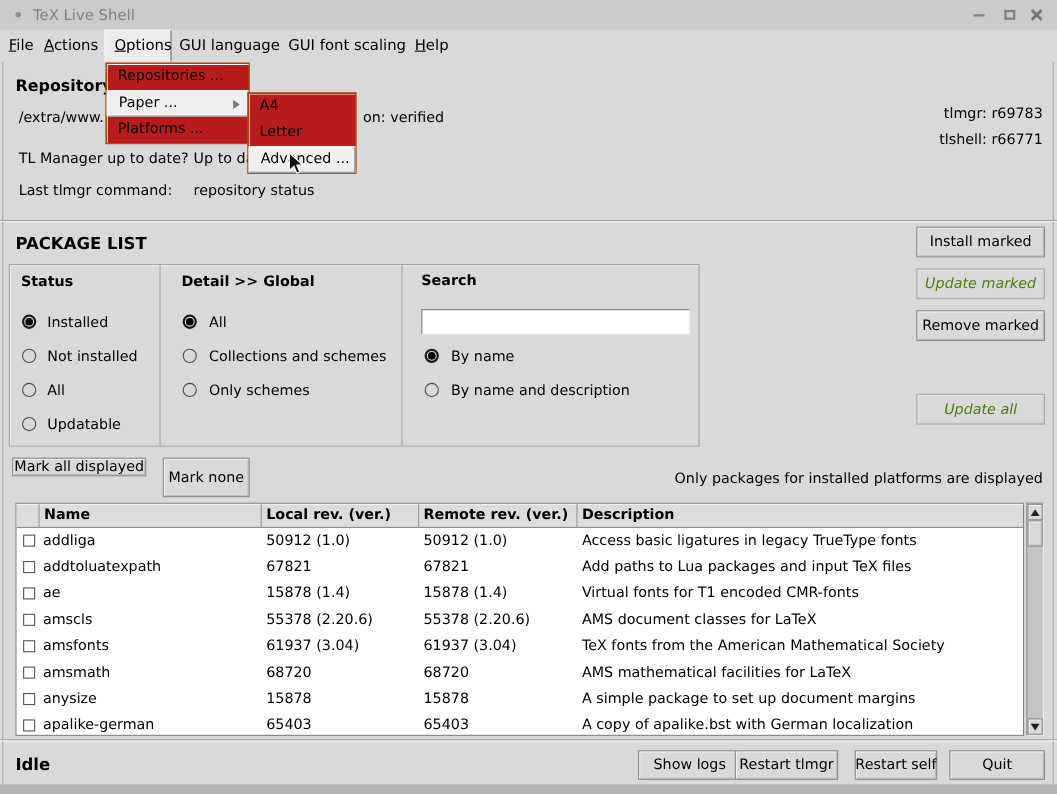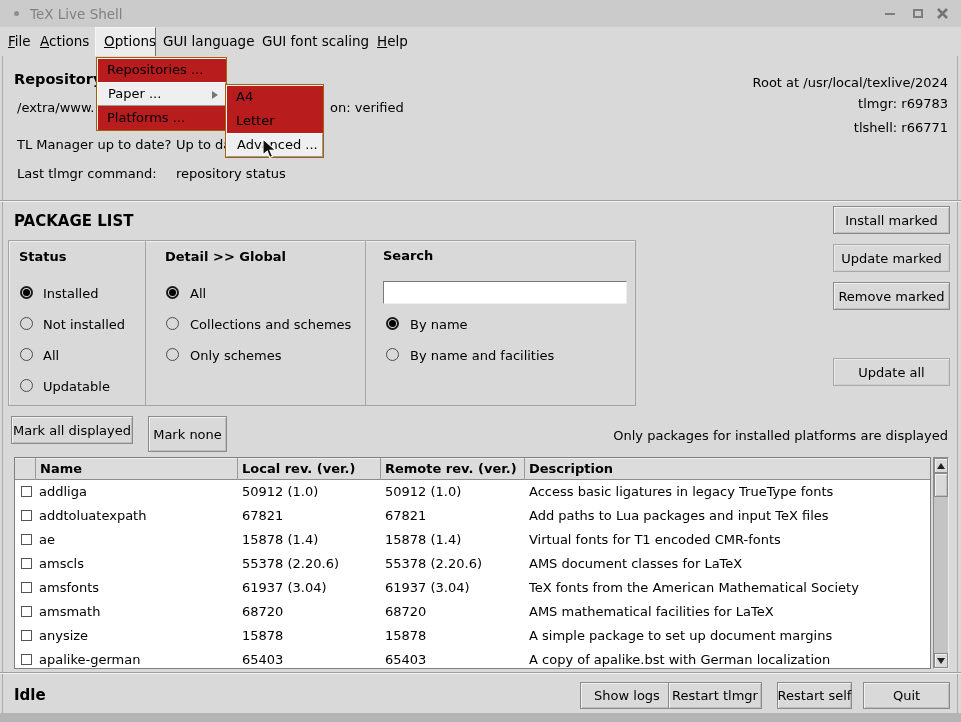--- a/index.html
+++ b/index.html
@@ -41,21 +41,21 @@
   .radio.on::after { content:""; position:absolute; left:50%; top:50%; width:7px; height:7px; margin:-3.5px 0 0 -3.5px;
                      background:#000; border-radius:50%; }
   .rlabel { position:absolute; white-space:nowrap; }
   .searchfield { position:absolute; left:383px; top:281px; width:244px; height:23px; background:#fff;
                  border:1px solid; border-color:#7a7a7a #eee #eee #7a7a7a; font:13px "DejaVu Sans",sans-serif; padding:0 4px; outline:none; }
 
   
   .btn { position:absolute; display:flex; align-items:center; justify-content:center; background:#d9d9d9;
          border:1px solid #8a8a8a; box-shadow:inset 1px 1px 0 #f2f2f2, inset -1px -1px 0 #bdbdbd;
          font-size:13px; color:#000; cursor:default; white-space:nowrap; }
-  .btn.disabled { color:#000000; border-color:#a9a9a9; box-shadow:inset 1px 1px 0 #e9e9e9, inset -1px -1px 0 #cecece; }
+  .btn.disabled { color:#4d7c0f; border-color:#a9a9a9; box-shadow:inset 1px 1px 0 #e9e9e9, inset -1px -1px 0 #cecece;font-style:italic; }
   .sidebtn { left:833px; width:117px; height:28px; }
 
   
   .ptable { position:absolute; left:14px; top:457px; width:917px; height:212px; background:#fff;
             border:1px solid #7f7f7f; overflow:hidden; }
   .thead { position:absolute; left:0; top:0; width:100%; height:22px; background:#dcdcdc;
            border-bottom:1px solid #8d8d8d; box-shadow:inset 0 1px 0 #f0f0f0; }
   .hcell { position:absolute; top:0; height:22px; line-height:21px; font-weight:bold; padding-left:4px;
            border-right:1px solid #9a9a9a; overflow:hidden; white-space:nowrap; }
   .h-cb { left:0; width:21px; } .h-name { left:21px; width:202px; } .h-local { left:223px; width:143px; }
@@ -121,21 +121,20 @@
     <span class="mb-item" style="left:262px">GUI font scaling</span>
     <span class="mb-item mn" style="left:377px">Help</span>
   </div>
 
   <div class="edge" style="left:2px"></div>
   <div class="edge" style="left:957px"></div>
 
   <span class="t b" style="left:14px; top:71px; font-size:14.5px">Repository</span>
   <span class="t" style="left:17px; top:100px">/extra/www.</span>
   <span class="t" style="left:330px; top:100px">on: verified</span>
-  <span class="t right" style="top:75px">Root at /usr/local/texlive/2024</span>
   <span class="t right" style="top:96px">tlmgr: r69783</span>
   <span class="t right" style="top:120px">tlshell: r66771</span>
   <span class="t" style="left:17px; top:137px">TL Manager up to date?</span>
   <span class="t" style="left:176px; top:137px">Up to date</span>
   <span class="t" style="left:17px; top:166px">Last tlmgr command:</span>
   <span class="t" style="left:176px; top:166px">repository status</span>
 
   <div class="groove" style="top:200px"></div>
 
   <span class="t b" style="left:14px; top:212px; font-size:15px">PACKAGE LIST</span>
@@ -160,28 +159,28 @@
   <span class="radio" style="left:166px; top:317px"></span>
   <span class="rlabel" style="left:190px; top:317px">Collections and schemes</span>
   <span class="radio" style="left:166px; top:348px"></span>
   <span class="rlabel" style="left:190px; top:348px">Only schemes</span>
 
   <span class="t b" style="left:383px; top:248px">Search</span>
   <input class="searchfield" type="text" value="" style="">
   <span class="radio on" style="left:386px; top:317px"></span>
   <span class="rlabel" style="left:410px; top:317px">By name</span>
   <span class="radio" style="left:386px; top:348px"></span>
-  <span class="rlabel" style="left:410px; top:348px">By name and facilities</span>
+  <span class="rlabel" style="left:410px; top:348px">By name and description</span>
 
   <div class="btn sidebtn" style="top:206px">Install marked</div>
   <div class="btn sidebtn disabled" style="top:244px">Update marked</div>
   <div class="btn sidebtn" style="top:282px">Remove marked</div>
   <div class="btn sidebtn disabled" style="top:358px">Update all</div>
 
-  <div class="btn" style="left:11px; top:416px; width:122px; height:28px">Mark all displayed</div>
+  <div class="btn" style="left:11px; top:416px; width:122px; height:17px">Mark all displayed</div>
   <div class="btn" style="left:148px; top:416px; width:79px; height:36px">Mark none</div>
   <span class="t right" style="top:428px">Only packages for installed platforms are displayed</span>
 
   <div class="ptable">
     <div class="thead">
       <span class="hcell h-cb"></span>
       <span class="hcell h-name">Name</span>
       <span class="hcell h-local">Local rev. (ver.)</span>
       <span class="hcell h-remote">Remote rev. (ver.)</span>
       <span class="hcell h-desc">Description</span>

